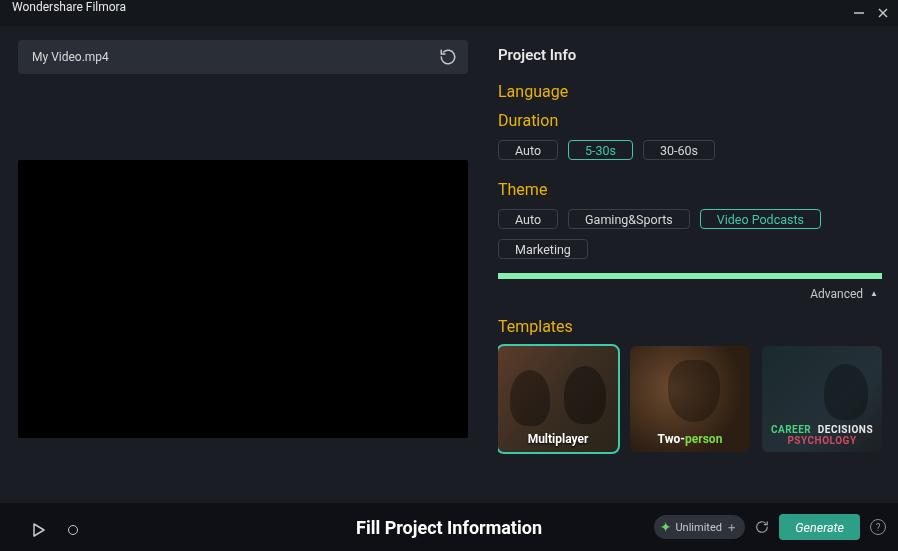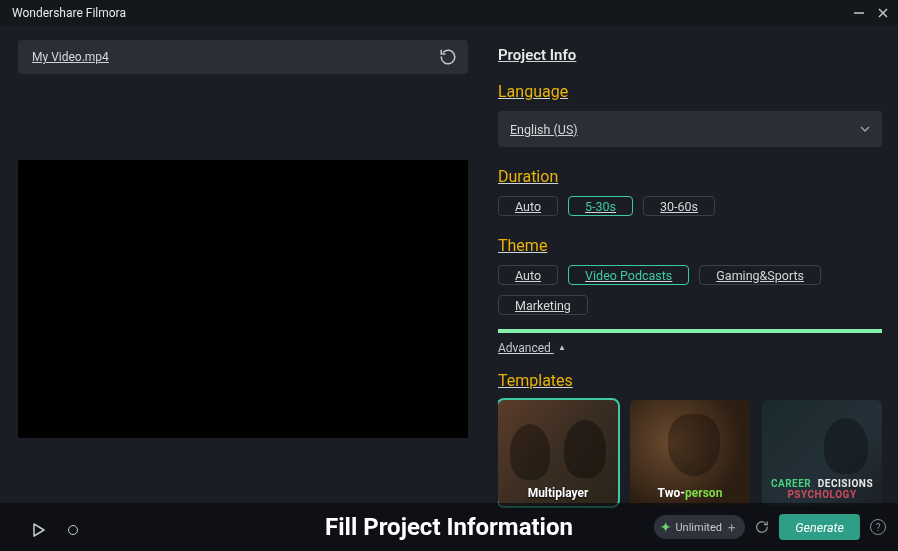--- a/index.html
+++ b/index.html
@@ -1,57 +1,57 @@
 <!DOCTYPE html>
 <html><head>
 <meta charset="utf-8">
 <style>
   * { margin: 0; padding: 0; box-sizing: border-box; font-family: -apple-system, BlinkMacSystemFont, "Segoe UI", Roboto, Arial, sans-serif; }
   body { background: #1a1d23; color: #d0d3d8; width: 898px; height: 551px; overflow: hidden; position: relative; }
   .window { width: 100%; height: 100%; display: flex; flex-direction: column; background: #1a1d23; }
-  .titlebar { height: 26px; background: #14171c; display: flex; align-items: center; justify-content: space-between; padding: 0 8px 0 12px; }
+  .titlebar { height: 26px; background: #14171c; display: flex; justify-content: space-between; padding: 0 8px 0 12px; }
   .titlebar .title { font-size: 12px; color: #e8e8e8; }
   .titlebar .controls { display: flex; gap: 10px; align-items: center; }
   .win-btn { width: 14px; height: 14px; display: inline-flex; align-items: center; justify-content: center; color: #c8c8c8; cursor: pointer; }
-  .content { flex: 1; display: flex; padding: 14px 0 0 18px; gap: 30px; overflow: hidden; text-decoration: underline; }
+  .content { flex: 1; display: flex; padding: 14px 0 0 18px; gap: 30px; overflow: hidden; }
   .left-col { width: 450px; display: flex; flex-direction: column; }
   .file-row { background: #2a2e36; border-radius: 4px; height: 34px; display: flex; align-items: center; justify-content: space-between; padding: 0 10px 0 14px; margin-bottom: 86px; }
   .file-name { font-size: 12px; color: #d8d8d8; }
   .refresh-btn { width: 20px; height: 20px; display: flex; align-items: center; justify-content: center; cursor: pointer; }
   .preview-area { background: #000; flex: 0 0 278px; border-radius: 2px; }
   .right-col { flex: 1; padding: 6px 16px 0 0; overflow: hidden; }
   .section-title { font-size: 15px; font-weight: 600; color: #e8e8e8; margin-bottom: 18px; }
   .label { font-size: 16px; color: #eab308; margin-bottom: 10px; }
   .select { background: #2a2e36; border-radius: 4px; height: 36px; display: flex; align-items: center; justify-content: space-between; padding: 0 12px; margin-bottom: 20px; cursor: pointer; }
   .select .sel-text { font-size: 12.5px; color: #d8d8d8; }
   .select .chevron { color: #9aa0a6; }
   .pill-row { display: flex; flex-wrap: wrap; gap: 10px; margin-bottom: 20px; }
   .pill { border: 1px solid #3a3f48; border-radius: 4px; height: 20px; padding: 0 16px; display: inline-flex; align-items: center; font-size: 12.5px; color: #d8d8d8; cursor: pointer; background: transparent; }
   .pill.selected { border-color: #3ec9a7; color: #3ec9a7; }
-  .advanced-row { text-align: left; font-size: 12px; color: #c5c8cd; padding: 8px 4px 16px 0; cursor: pointer; border-top: 4px solid #86efac; margin-top: -6px; }
+  .advanced-row { text-align: right; font-size: 12px; color: #c5c8cd; padding: 8px 4px 16px 0; cursor: pointer; border-top: 6px solid #86efac; margin-top: -6px; }
   .advanced-row .caret { display:inline-block; transform: translateY(-2px); margin-left:4px; font-size:8px; }
   .templates { display: flex; gap: 12px; }
   .tpl { width: 126px; height: 106px; border-radius: 6px; background: #2b2f37; position: relative; overflow: hidden; cursor: pointer; }
   .tpl.selected { outline: 2px solid #3ec9a7; }
   .tpl .caption { position: absolute; bottom: 6px; left: 0; right: 0; text-align: center; font-size: 12px; font-weight: 700; }
   .tpl1 { background: linear-gradient(130deg,#5b3c2a 0%, #3a2d22 50%, #2a2419 100%); }
   .tpl1 .caption { color: #fff; text-shadow: 0 1px 2px #000; }
   .tpl2 { background: radial-gradient(circle at 35% 40%, #6b4a2f 0%, #2c1e12 70%); }
   .tpl2 .caption span.two { color:#fff; } 
   .tpl2 .caption span.person { color:#7cdc4a; }
   .tpl3 { background: linear-gradient(135deg,#1a2a2c 0%,#243038 60%,#1b2024 100%); }
   .tpl3 .caption { font-family: monospace; font-weight:700; font-size:10px; letter-spacing:0.5px; }
   .tpl3 .caption .c1 { color:#49d07d; } 
   .tpl3 .caption .c2 { color:#e8e8e8; }
   .tpl3 .caption .c3 { color:#d14a5e; }
   .footer { position: absolute; bottom: 0; left: 0; right: 0; height: 48px; background: rgba(10,12,16,0.7); display: flex; align-items: center; }
   .play-controls { position: absolute; left: 32px; display: flex; align-items: center; gap: 22px; bottom: 14px; }
   .play-btn { color: #c5c8cd; cursor: pointer; }
   .dot-btn { width: 10px; height: 10px; border: 1.5px solid #c5c8cd; border-radius: 50%; cursor: pointer; }
-  .footer-center { position: absolute; left: 50%; transform: translateX(-50%); font-size: 24px; font-weight: 700; color: #fff; }
+  .footer-center { position: absolute; left: 50%; transform: translateX(-50%); font-size: 18px; font-weight: 700; color: #fff; }
   .footer-right { position: absolute; right: 12px; display: flex; align-items: center; gap: 10px; }
   .credit-pill { background: #2e323a; border-radius: 14px; height: 24px; padding: 0 10px 0 6px; display: flex; align-items: center; gap: 4px; font-size: 11px; color: #c5c8cd; cursor: pointer; }
   .credit-pill .plus { color: #6fcf6f; font-size: 14px; }
   .credit-pill .add { color: #9aa0a6; margin-left: 2px; font-size: 13px; }
   .refresh-sm { color: #9aa0a6; cursor: pointer; display:flex; }
   .generate-btn { background: #2f9e86; color: #fff; border: none; border-radius: 4px; height: 26px; padding: 0 16px; font-size: 12.5px; cursor: pointer; font-style: italic; }
   .help-btn { width: 16px; height: 16px; border: 1.2px solid #8a8f96; border-radius: 50%; display: flex; align-items: center; justify-content: center; font-size: 10px; color: #8a8f96; cursor: pointer; }
   svg { display: block; }
   .silhouette { position:absolute; border-radius: 50% 50% 40% 40%; background: rgba(0,0,0,0.35); }
 </style>
@@ -89,41 +89,33 @@
           </svg>
         </span>
       </div>
       <div class="preview-area"></div>
     </div>
 
     <div class="right-col">
       <div class="section-title">Project Info</div>
 
       <div class="label">Language</div>
-      <div class="select">
-        <span class="sel-text">English (US)</span>
-        <span class="chevron">
-          <svg width="10" height="10" viewBox="0 0 10 10">
-              <polyline points="1,3 5,7 9,3" fill="none" stroke="currentColor" stroke-width="1.5"></polyline>
-            </svg>
-        </span>
-      </div>
 
       <div class="label">Duration</div>
       <div class="pill-row" id="duration-row">
           <button class="pill">Auto</button>
           <button class="pill selected">5-30s</button>
           <button class="pill">30-60s</button>
         </div>
 
       <div class="label">Theme</div>
       <div class="pill-row" id="theme-row">
           <button class="pill">Auto</button>
+          <button class="pill">Gaming&amp;Sports</button>
           <button class="pill selected">Video Podcasts</button>
-          <button class="pill">Gaming&amp;Sports</button>
           <button class="pill">Marketing</button>
         </div>
 
       <div class="advanced-row">
         <span>Advanced</span>
         <span class="caret">▲</span>
       </div>
 
       <div class="label">Templates</div>
       <div class="templates">

